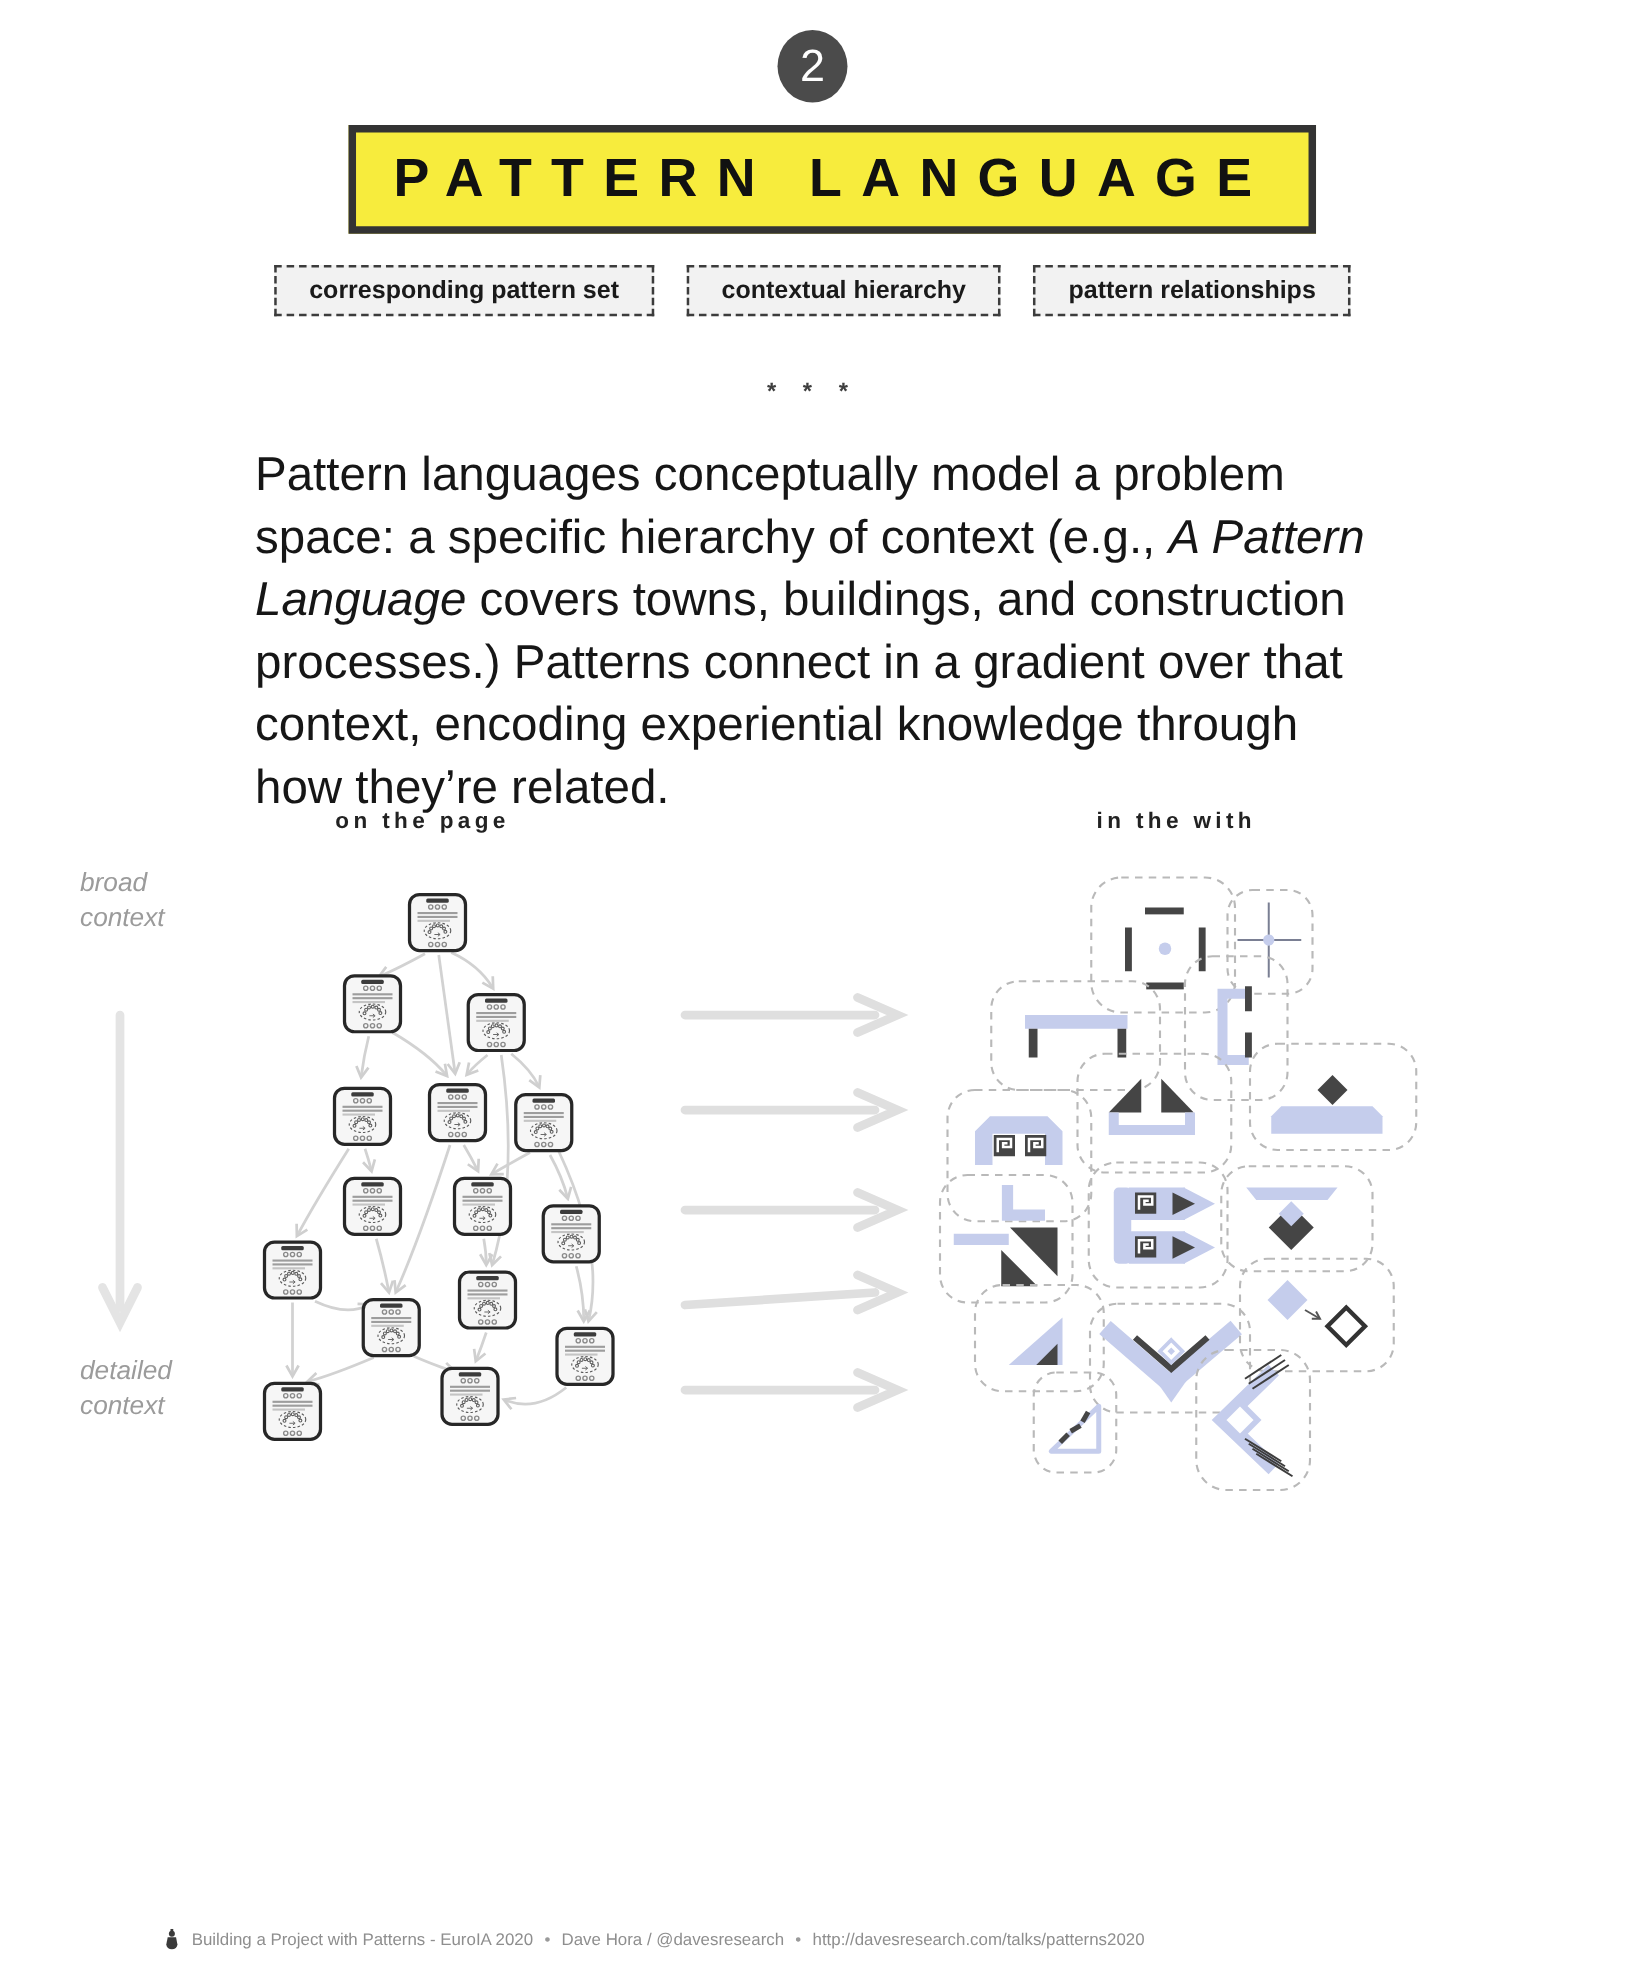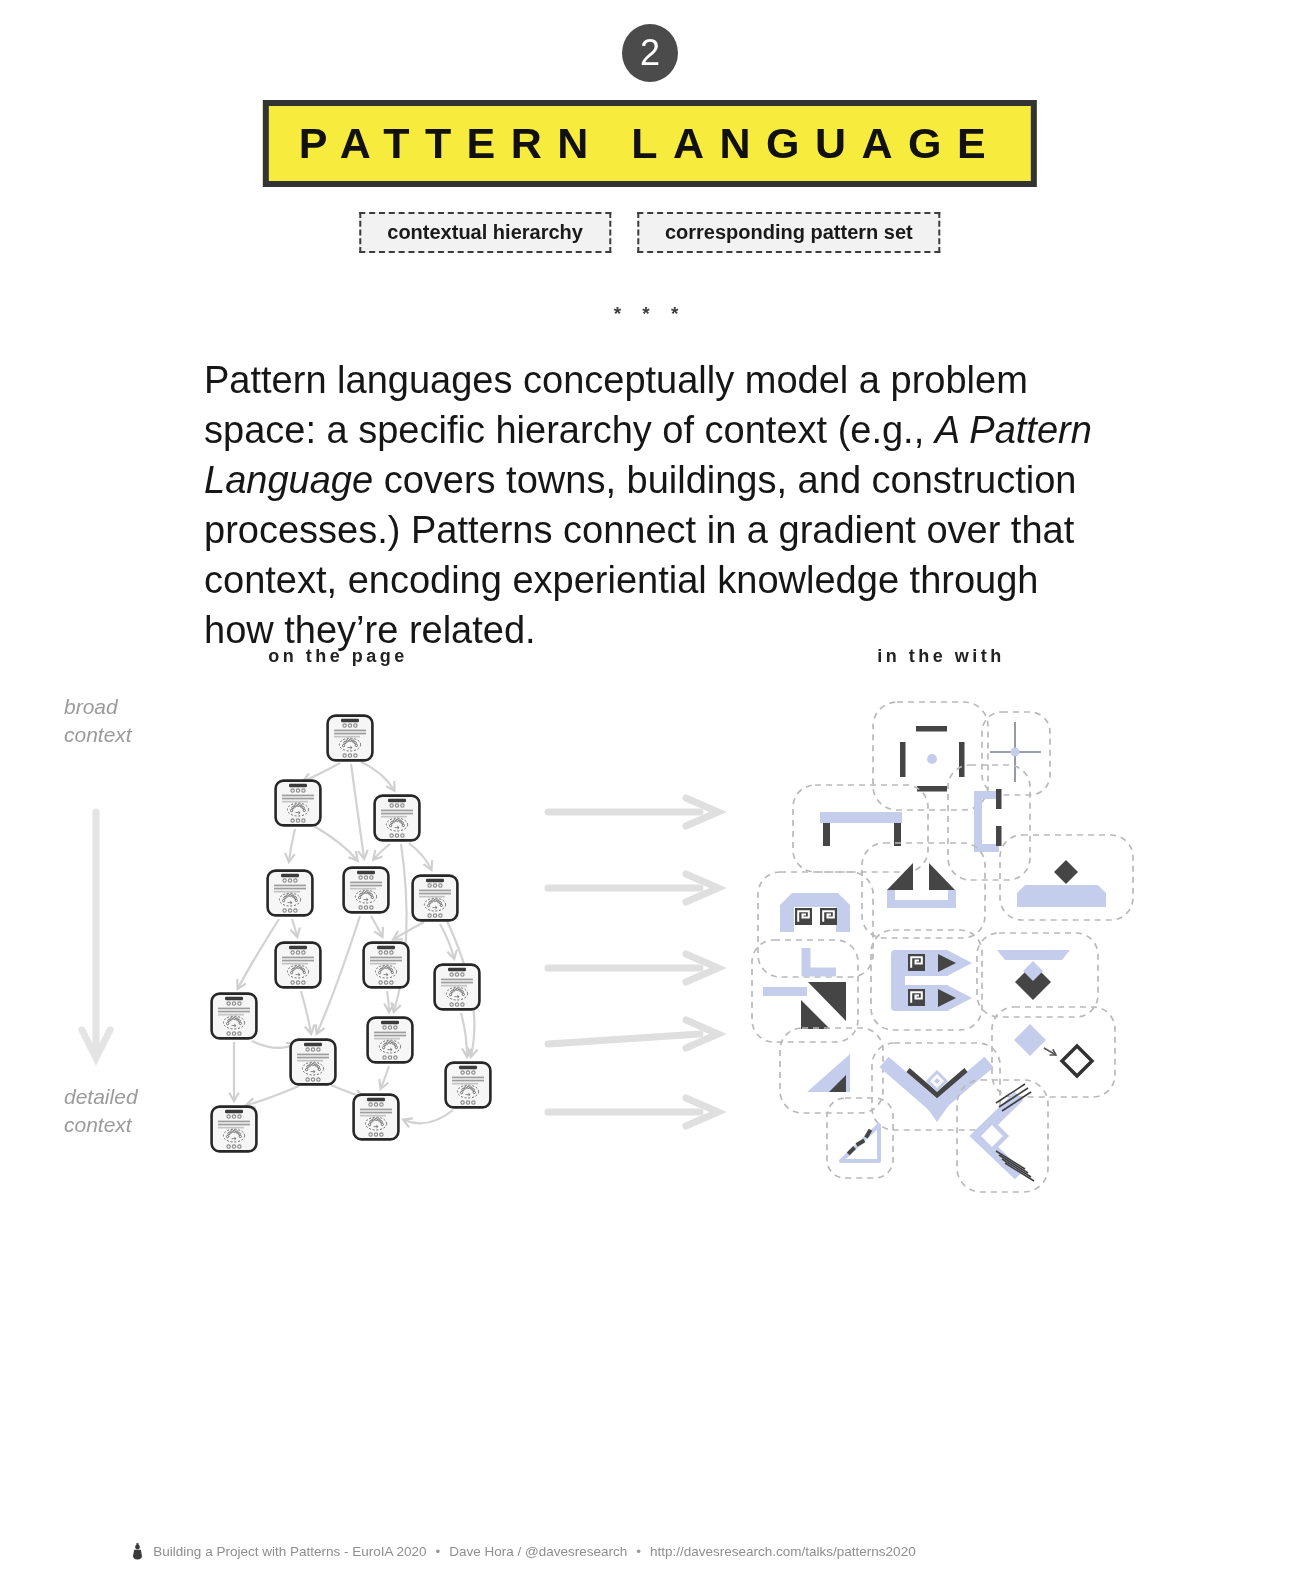--- a/index.html
+++ b/index.html
@@ -11,21 +11,21 @@
   }
   *{margin:0;padding:0;box-sizing:border-box}
   html,body{background:#fff}
   body{font-family:"Liberation Sans",sans-serif;color:#1d1d1d}
   .page{position:relative;width:1300px;height:1582px;background:#fff;overflow:hidden}
 
   
   .step-badge{position:absolute;left:650px;top:24px;transform:translateX(-50%);
     width:56px;height:58px;border-radius:50%;background:#4b4b4b;color:#fff;
     display:flex;align-items:center;justify-content:center;font-size:36px;font-weight:400}
-  .banner{position:absolute;left:650px;top:100px;transform:translateX(-50%);
+  .banner{position:absolute;left:666px;top:100px;transform:translateX(-50%);
     background:var(--accent-yellow);border:6px solid #333;padding:13px 30px;white-space:nowrap}
   .banner h1{font-size:43px;font-weight:600;letter-spacing:.36em;color:#111}
   .tags{position:absolute;left:650px;top:212px;transform:translateX(-50%);
     display:flex;gap:26px;white-space:nowrap}
   .tag{background:#f2f2f2;border:2px dashed #3c3c3c;padding:7px 26px;
     font-size:20px;font-weight:700;color:#1a1a1a}
 
   .stars{position:absolute;left:650px;top:303px;transform:translateX(-50%);
     font-size:19px;letter-spacing:8px;color:#3f3f3f;font-weight:700}
 
@@ -68,22 +68,23 @@
 
   <div class="step-badge">
     <span>2</span>
   </div>
 
   <div class="banner">
     <h1>PATTERN LANGUAGE</h1>
   </div>
 
   <div class="tags">
+    <div class="tag"><span>corresponding pattern set</span></div>
     <div class="tag"><span>contextual hierarchy</span></div>
-    <div class="tag"><span>corresponding pattern set</span></div>
+    <div class="tag"><span>pattern relationships</span></div>
   </div>
 
   <div class="stars">* * *</div>
 
   <p class="intro"><span>Pattern languages conceptually model a problem space: a specific hierarchy of context (e.g., </span><em>A Pattern Language</em><span> covers towns, buildings, and construction processes.) Patterns connect in a gradient over that context, encoding experiential knowledge through how they’re related.</span></p>
 
   <div class="diagram-label" style="left:338px;top:646px">on the page</div>
   <div class="diagram-label" style="left:941px;top:646px">in the with</div>
   <div class="context-label" style="left:64px;top:693px">broad
 context</div>

